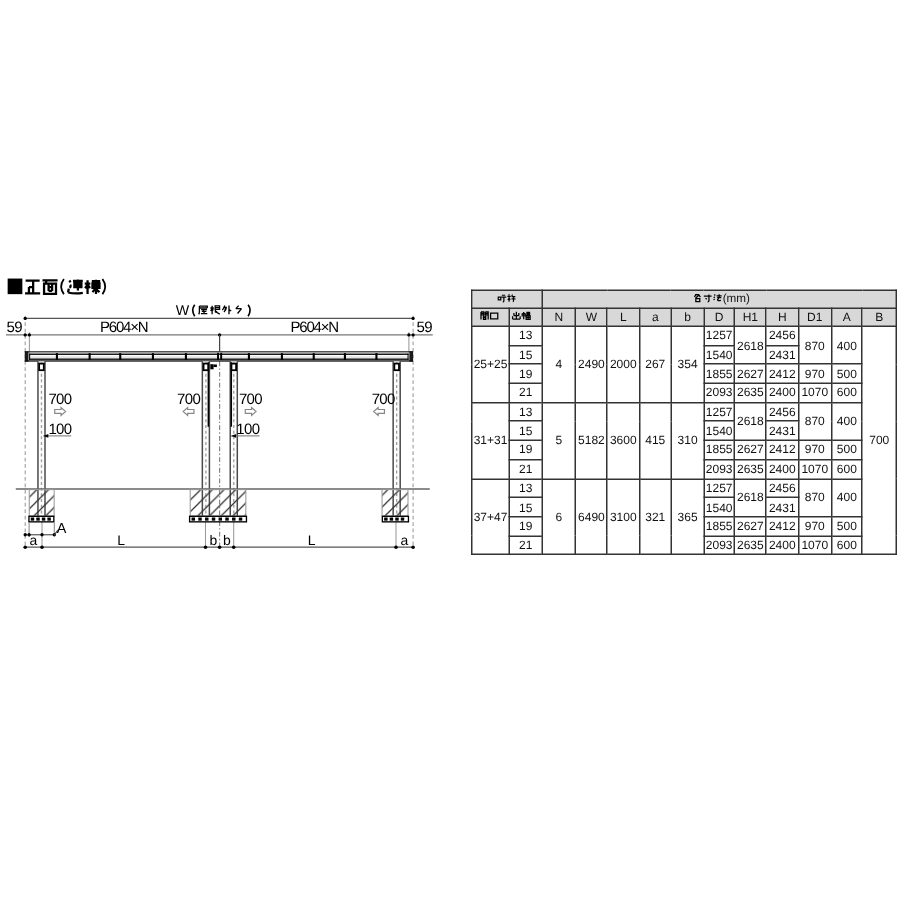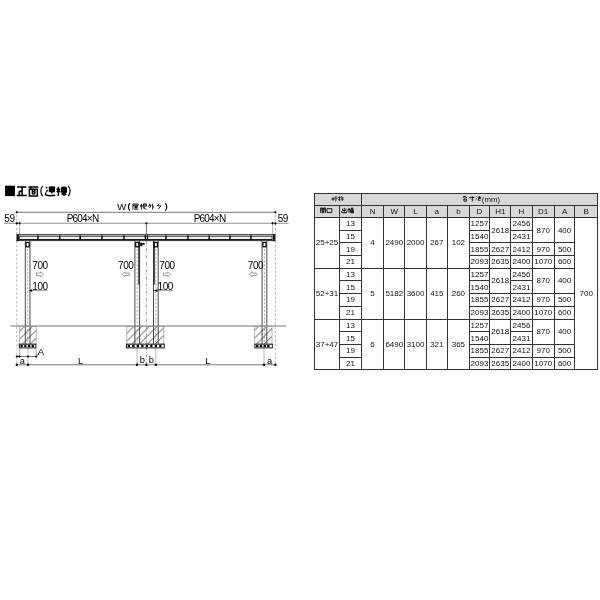--- a/index.html
+++ b/index.html
@@ -337,21 +337,21 @@
           <td class="h">A</td>
           <td class="h">B</td>
         </tr>
 <tr style="height:12.7px">
           <td rowspan="4">25+25</td>
           <td>13</td>
           <td rowspan="4">4</td>
           <td rowspan="4">2490</td>
           <td rowspan="4">2000</td>
           <td rowspan="4">267</td>
-          <td rowspan="4">102</td>
+          <td rowspan="4">354</td>
           <td>1257</td>
           <td rowspan="2">2618</td>
           <td>2456</td>
           <td rowspan="2">870</td>
           <td rowspan="2">400</td>
           <td rowspan="12">700</td>
         </tr>
 <tr style="height:12.7px">
           <td>15</td>
           <td>1540</td>
@@ -367,27 +367,27 @@
         </tr>
 <tr style="height:12.7px">
           <td>21</td>
           <td>2093</td>
           <td>2635</td>
           <td>2400</td>
           <td>1070</td>
           <td>600</td>
         </tr>
 <tr style="height:12.7px">
-          <td rowspan="4">52+31</td>
+          <td rowspan="4">31+31</td>
           <td>13</td>
           <td rowspan="4">5</td>
           <td rowspan="4">5182</td>
           <td rowspan="4">3600</td>
           <td rowspan="4">415</td>
-          <td rowspan="4">260</td>
+          <td rowspan="4">310</td>
           <td>1257</td>
           <td rowspan="2">2618</td>
           <td>2456</td>
           <td rowspan="2">870</td>
           <td rowspan="2">400</td>
         </tr>
 <tr style="height:12.7px">
           <td>15</td>
           <td>1540</td>
           <td>2431</td>

